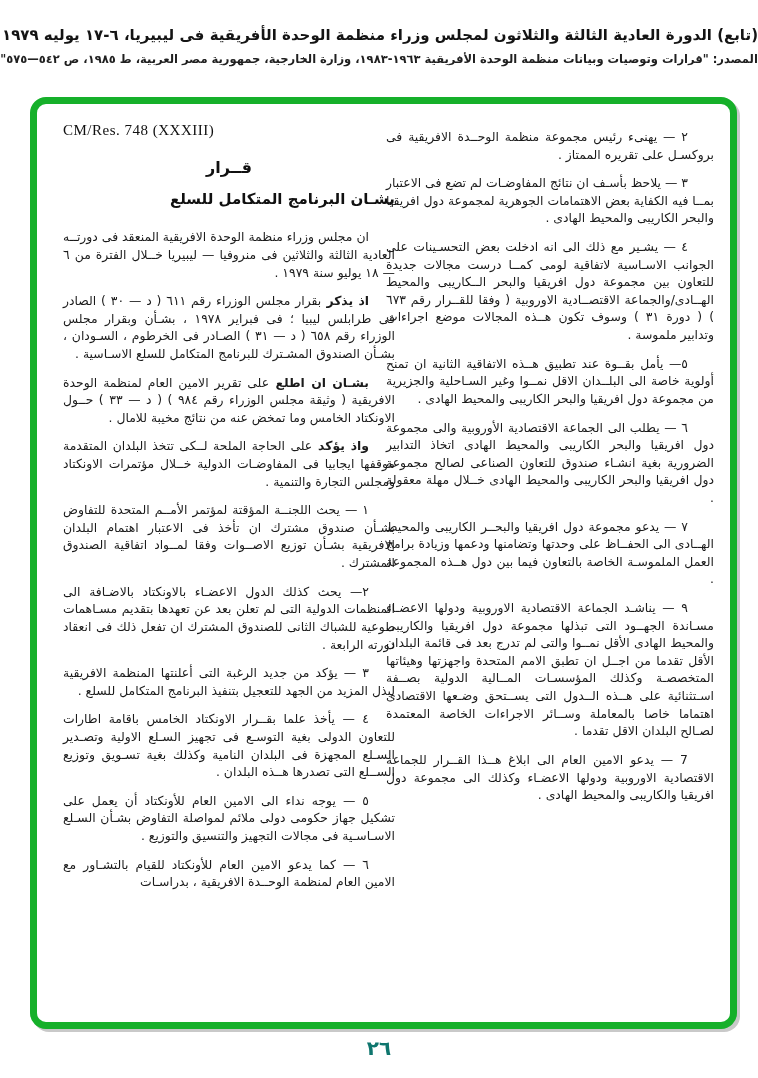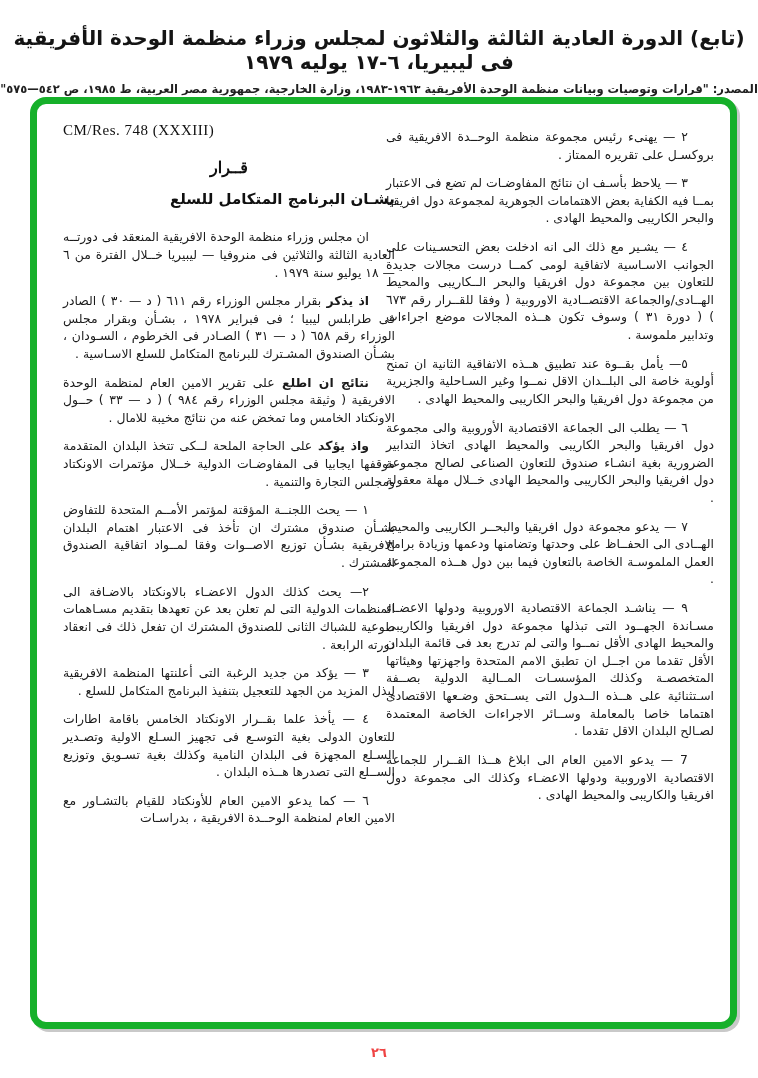--- a/index.html
+++ b/index.html
@@ -18,24 +18,25 @@
   
   .page-header {
     position: absolute;
     top: 26px;
     left: 0;
     width: 758px;
     text-align: center;
     direction: rtl;
   }
   .header-line1 {
-    font-size: 20px;
+    font-size: 15px;
     font-weight: bold;
     letter-spacing: 0.2px;
     color: #141414;
+    text-align: right;
   }
   .header-line2 {
     margin-top: 8px;
     font-size: 11.5px;
     font-weight: bold;
     color: #202020;
   }
   
   .doc-frame {
     position: absolute;
@@ -74,21 +75,20 @@
     letter-spacing: 0.5px;
     color: #101010;
     margin: 0 0 14px 0;
   }
   .res-title {
     text-align: center;
     font-weight: bold;
     font-size: 16px;
     margin: 16px 0 0 0;
     color: #101010;
-    font-family: Liberation Serif, serif;
   }
   .res-subtitle {
     font-weight: bold;
     font-size: 15px;
     margin: 9px 0 18px 0;
     color: #101010;
   }
   .para {
     margin: 0 0 11px 0;
     text-indent: 26px;
@@ -96,49 +96,50 @@
   .para b {
     font-weight: bold;
   }
   
   .page-number {
     position: absolute;
     bottom: 18px;
     left: 0;
     width: 758px;
     text-align: center;
-    font-size: 13px;
+    font-size: 20px;
     font-weight: bold;
-    color: #ef4444;
+    color: #0f766e;
     direction: rtl;
   }
 </style>
 </head>
 <body>
 
 <div class="page-header">
   <div class="header-line1">(تابع) الدورة العادية الثالثة والثلاثون لمجلس وزراء منظمة الوحدة الأفريقية فى ليبيريا، ٦-١٧ يوليه ١٩٧٩</div>
   <div class="header-line2">المصدر: "قرارات وتوصيات وبيانات منظمة الوحدة الأفريقية ١٩٦٣-١٩٨٣، وزارة الخارجية، جمهورية مصر العربية، ط ١٩٨٥، ص ٥٤٢—٥٧٥"</div>
 </div>
 
 <div class="doc-frame" style="border-color: rgb(22, 176, 42);">
 
   <div class="col col-left">
     <p class="res-code">CM/Res. 748 (XXXIII)</p>
     <p class="res-title">قــرار</p>
     <p class="res-subtitle">بشـان البرنامج المتكامل للسلع</p>
     <div>
         <p class="para">ان مجلس وزراء منظمة الوحدة الافريقية المنعقد فى دورتــه العادية الثالثة والثلاثين فى منروفيا — ليبيريا خــلال الفترة من ٦ — ١٨ يوليو سنة ١٩٧٩ .</p>
         <p class="para"><b>اذ يذكر </b>بقرار مجلس الوزراء رقم ٦١١ ( د — ٣٠ ) الصادر فى طرابلس ليبيا ؛ فى فبراير ١٩٧٨ ، بشـأن وبقرار مجلس الوزراء رقم ٦٥٨ ( د — ٣١ ) الصـادر فى الخرطوم ، السـودان ، بشـأن الصندوق المشـترك للبرنامج المتكامل للسلع الاسـاسية .</p>
-        <p class="para"><b>نتائج ان اطلع </b>على تقرير الامين العام لمنظمة الوحدة الافريقية ( وثيقة مجلس الوزراء رقم ٩٨٤ ) ( د — ٣٣ ) حــول الاونكتاد الخامس وما تمخض عنه من نتائج مخيبة للامال .</p>
+        <p class="para"><b>بشـان ان اطلع </b>على تقرير الامين العام لمنظمة الوحدة الافريقية ( وثيقة مجلس الوزراء رقم ٩٨٤ ) ( د — ٣٣ ) حــول الاونكتاد الخامس وما تمخض عنه من نتائج مخيبة للامال .</p>
         <p class="para"><b>واذ يؤكد </b>على الحاجة الملحة لــكى تتخذ البلدان المتقدمة موقفها ايجابيا فى المفاوضـات الدولية خــلال مؤتمرات الاونكتاد ومجلس التجارة والتنمية .</p>
         <p class="para">١ — يحث اللجنــة المؤقتة لمؤتمر الأمــم المتحدة للتفاوض بشـأن صندوق مشترك ان تأخذ فى الاعتبار اهتمام البلدان الافريقية بشـأن توزيع الاصــوات وفقا لمــواد اتفاقية الصندوق المشترك .</p>
         <p class="para">٢— يحث كذلك الدول الاعضـاء بالاونكتاد بالاضـافة الى المنظمات الدولية التى لم تعلن بعد عن تعهدها بتقديم مسـاهمات طوعية للشباك الثانى للصندوق المشترك ان تفعل ذلك فى انعقاد دورته الرابعة .</p>
         <p class="para">٣ — يؤكد من جديد الرغبة التى أعلنتها المنظمة الافريقية لبذل المزيد من الجهد للتعجيل بتنفيذ البرنامج المتكامل للسلع .</p>
         <p class="para">٤ — يأخذ علما بقــرار الاونكتاد الخامس باقامة اطارات للتعاون الدولى بغية التوسـع فى تجهيز السـلع الاولية وتصـدير السـلع المجهزة فى البلدان النامية وكذلك بغية تسـويق وتوزيع الســلع التى تصدرها هــذه البلدان .</p>
+        <p class="para">٥ — يوجه نداء الى الامين العام للأونكتاد أن يعمل على تشكيل جهاز حكومى دولى ملائم لمواصلة التفاوض بشـأن السـلع الاسـاسـية فى مجالات التجهيز والتنسيق والتوزيع .</p>
         <p class="para">٦ — كما يدعو الامين العام للأونكتاد للقيام بالتشـاور مع الامين العام لمنظمة الوحــدة الافريقية ، بدراسـات</p>
       </div>
   </div>
 
   <div class="col col-right">
     <div>
         <p class="para">٢ — يهنىء رئيس مجموعة منظمة الوحــدة الافريقية فى بروكسـل على تقريره الممتاز .</p>
         <p class="para">٣ — يلاحظ بأسـف ان نتائج المفاوضـات لم تضع فى الاعتبار بمــا فيه الكفاية بعض الاهتمامات الجوهرية لمجموعة دول افريقيا والبحر الكاريبى والمحيط الهادى .</p>
         <p class="para">٤ — يشـير مع ذلك الى انه ادخلت بعض التحسـينات على الجوانب الاسـاسية لاتفاقية لومى كمــا درست مجالات جديدة للتعاون بين مجموعة دول افريقيا والبحر الــكاريبى والمحيط الهــادى/والجماعة الاقتصــادية الاوروبية ( وفقا للقــرار رقم ٦٧٣ ) ( دورة ٣١ ) وسوف تكون هــذه المجالات موضع اجراءات وتدابير ملموسة .</p>
         <p class="para">٥— يأمل بقــوة عند تطبيق هــذه الاتفاقية الثانية ان تمنح أولوية خاصة الى البلــدان الاقل نمــوا وغير السـاحلية والجزيرية من مجموعة دول افريقيا والبحر الكاريبى والمحيط الهادى .</p>

